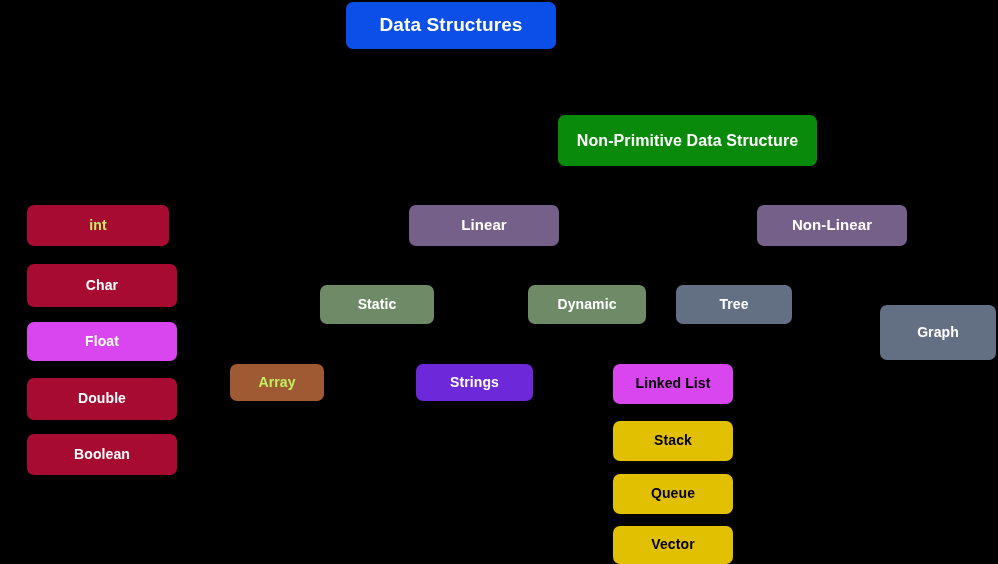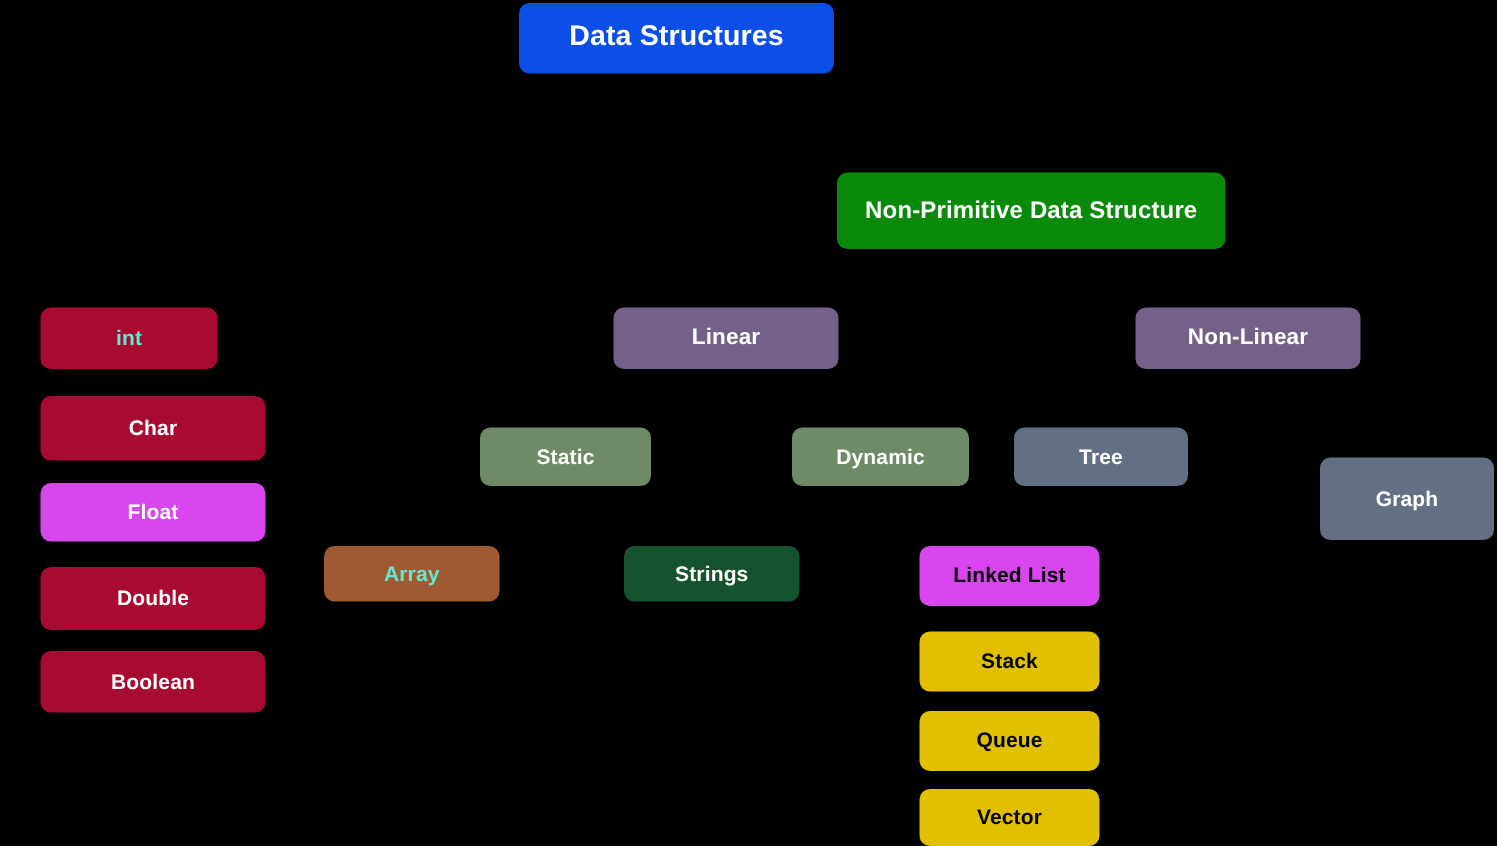--- a/index.html
+++ b/index.html
@@ -65,21 +65,21 @@
   <div class="node lvl-root" style="left: 346px; top: 2px; width: 210px; height: 47px; background: rgb(11, 79, 232); color: rgb(255, 255, 255);">
     <span>Data Structures</span>
   </div>
 
 
   <div class="node lvl-cat" style="left: 558px; top: 115px; width: 259px; height: 51px; background: rgb(10, 138, 10); color: rgb(255, 255, 255);">
     <span>Non-Primitive Data Structure</span>
   </div>
 
   <div id="primitive-column">
-      <div class="node lvl-prim" style="left: 27px; top: 205px; width: 118px; height: 41px; background: rgb(168, 11, 49); color: #5eead4;">
+      <div class="node lvl-prim" style="left: 27px; top: 205px; width: 142px; height: 41px; background: rgb(168, 11, 49); color: #bef264;">
         <span>int</span>
       </div>
       <div class="node lvl-prim" style="left: 27px; top: 264px; width: 150px; height: 43px; background: rgb(168, 11, 49); color: rgb(255, 255, 255);">
         <span>Char</span>
       </div>
       <div class="node lvl-prim" style="left: 27px; top: 322px; width: 150px; height: 39px; background: #d946ef; color: rgb(255, 255, 255); align-items: center;">
         <span>Float</span>
       </div>
       <div class="node lvl-prim" style="left: 27px; top: 378px; width: 150px; height: 42px; background: rgb(168, 11, 49); color: rgb(255, 255, 255);">
         <span>Double</span>
@@ -106,25 +106,25 @@
   </div>
 
   <div class="node lvl-sub" style="left: 676px; top: 285px; width: 116px; height: 39px; background: rgb(99, 112, 131); color: rgb(255, 255, 255);">
     <span>Tree</span>
   </div>
 
   <div class="node lvl-sub" style="left: 880px; top: 285px; width: 116px; height: 55px; background: rgb(99, 112, 131); color: rgb(255, 255, 255); margin-top: 20px;">
     <span>Graph</span>
   </div>
 
-  <div class="node lvl-leaf" style="left: 216px; top: 364px; width: 117px; height: 37px; background: rgb(160, 90, 51); color: #5eead4;">
+  <div class="node lvl-leaf" style="left: 230px; top: 364px; width: 94px; height: 37px; background: rgb(160, 90, 51); color: #bef264;">
     <span>Array</span>
   </div>
 
-  <div class="node lvl-leaf" style="left: 416px; top: 364px; width: 117px; height: 37px; background: #14532d; color: rgb(255, 255, 255);">
+  <div class="node lvl-leaf" style="left: 416px; top: 364px; width: 117px; height: 37px; background: #6d28d9; color: rgb(255, 255, 255);">
     <span>Strings</span>
   </div>
 
   <div id="dynamic-leaf-column">
       <div class="node lvl-leaf" style="left: 613px; top: 364px; width: 120px; height: 40px; background: #d946ef; color: rgb(0, 0, 0);">
         <span>Linked List</span>
       </div>
       <div class="node lvl-leaf" style="left: 613px; top: 421px; width: 120px; height: 40px; background: rgb(224, 192, 0); color: rgb(0, 0, 0);">
         <span>Stack</span>
       </div>

